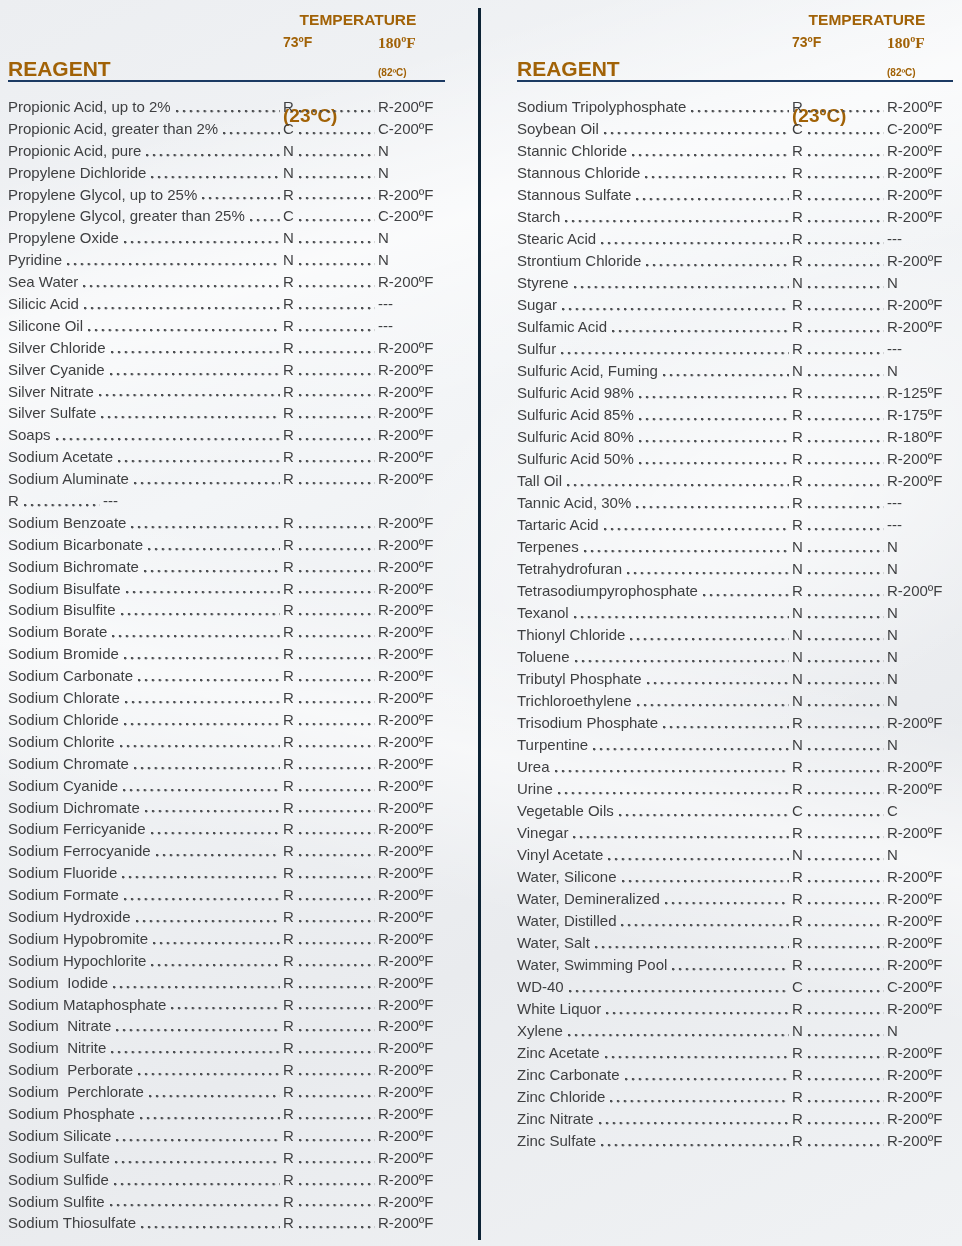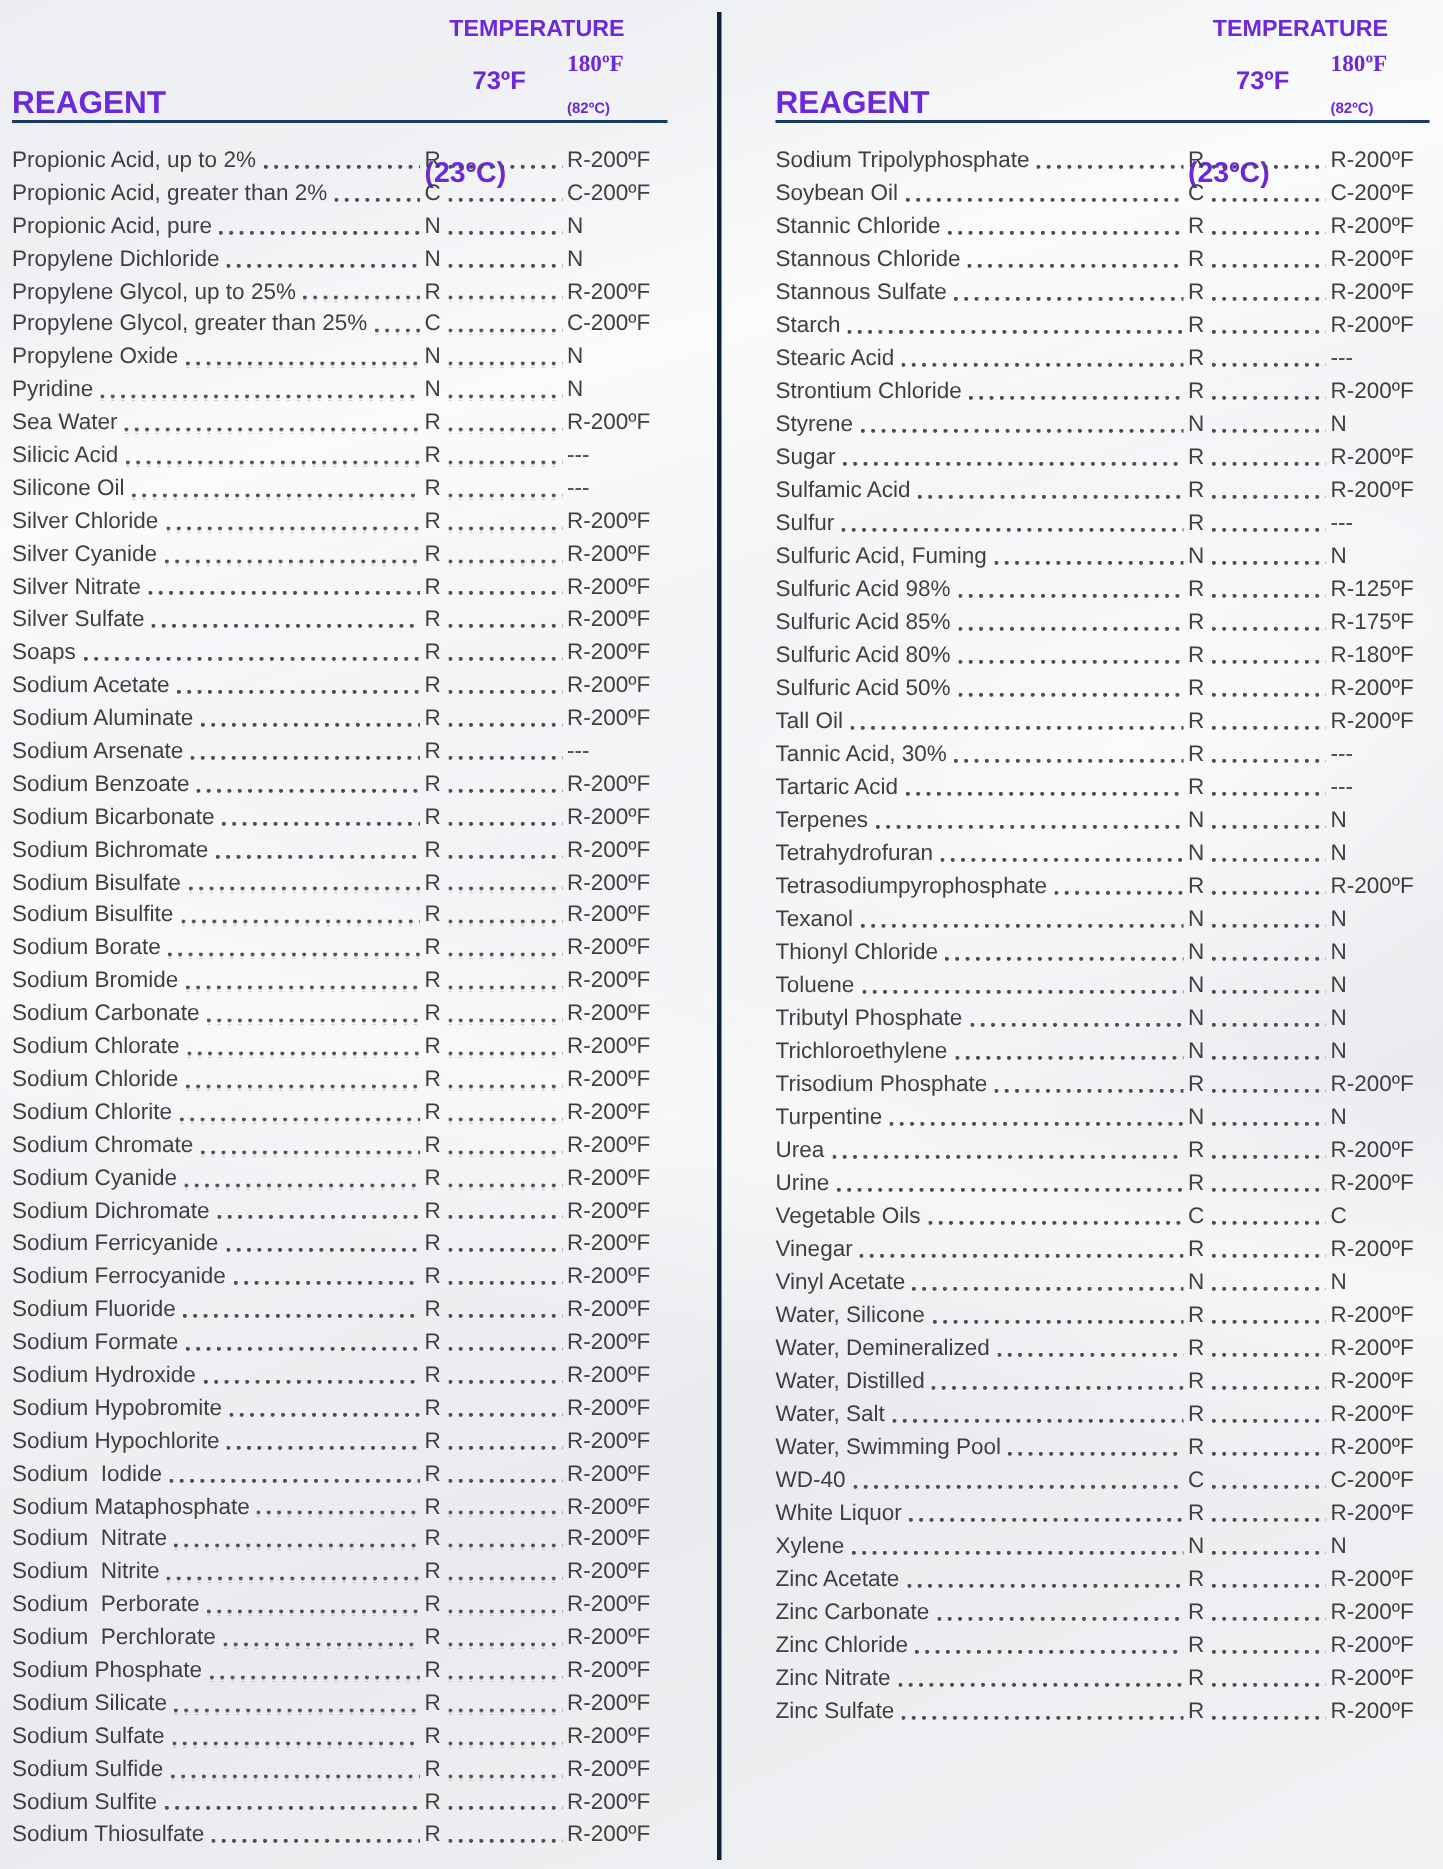--- a/index.html
+++ b/index.html
@@ -25,23 +25,23 @@
   .ribbon.r3 {
     top: 250px; left: 300px; width: 900px; height: 500px;
     background: radial-gradient(ellipse at center, rgba(255,255,255,.7), rgba(255,255,255,0) 65%);
     transform: rotate(-25deg);
   }
 
   .table-col { position: absolute; top: 0; }
   #left-col  { left: 8px;   width: 437px; }
   #right-col { left: 517px; width: 436px; }
 
-  .thead { position: relative; height: 96px; color: #6d28d9; font-weight: bold; }
+  .thead { position: relative; height: 96px; color: #a16207; font-weight: bold; }
   .t-temp    { position: absolute; top: 11px; left: 268px; width: 164px; text-align: center; font-size: 15.5px; }
-  .t-f1      { position: absolute; top: 44px; left: 275px; font-size: 17px; margin-left: 32px; }
+  .t-f1      { position: absolute; top: 34px; left: 275px; font-size: 14px; }
   .t-f2      { position: absolute; top: 34px; left: 370px; font-size: 15.5px; font-family: Liberation Serif, serif; }
   .t-reagent { position: absolute; top: 57px; left: 0;     font-size: 21px; }
   .t-c1      { position: absolute; top: 57px; left: 275px; font-size: 19px; margin-top: 48px; }
   .t-c2      { position: absolute; top: 67px; left: 370px; font-size: 10px; }
   .t-rule    { position: absolute; top: 80px; left: 0; right: 0; height: 2px; background: #1b3a63; }
 
   .rows { position: absolute; top: 96px; left: 0; right: 0; }
   .row  { display: flex; align-items: stretch; font-size: 15px; color: #3e3f41; }
   #left-col  .row { height: 21.9px; line-height: 21.9px; }
   #right-col .row { height: 22.0px; line-height: 22.0px; text-align: center; }
@@ -317,24 +317,20 @@
         </span>
         <span class="cell c-v1">
           <span class="txt">R</span>
           <span class="leader"></span>
         </span>
         <span class="cell c-v2">
           <span class="txt">R-200ºF</span>
         </span>
       </div>
       <div class="row">
-        <span class="cell c-name">
-          <span class="txt">Sodium Arsenate</span>
-          <span class="leader"></span>
-        </span>
         <span class="cell c-v1">
           <span class="txt">R</span>
           <span class="leader"></span>
         </span>
         <span class="cell c-v2">
           <span class="txt">---</span>
         </span>
       </div>
       <div class="row">
         <span class="cell c-name">

